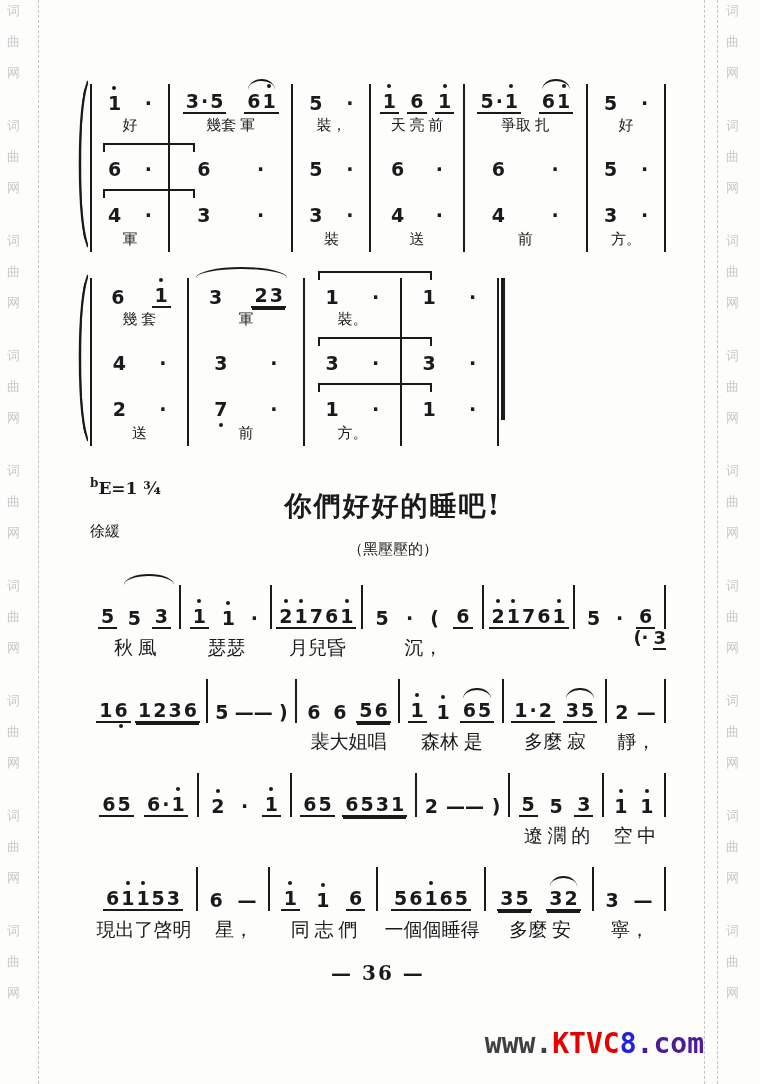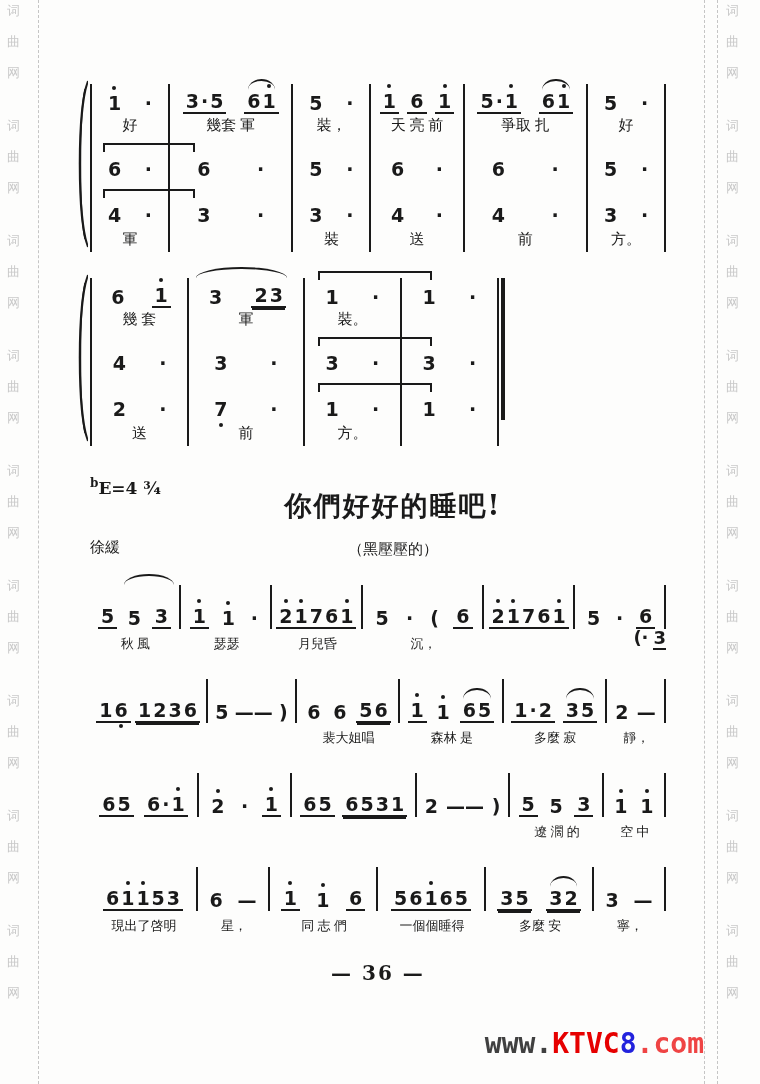--- a/index.html
+++ b/index.html
@@ -42,32 +42,32 @@
   .od.up{top:-6px;}
   .od.dn{bottom:-7px;}
   .slur,.mslur{position:absolute;left:10%;right:10%;top:-11px;height:9px;
        border-top:2px solid #1a1a1a;border-radius:50% 50% 0 0/100% 100% 0 0;}
   .tie{position:absolute;left:14%;width:116%;top:-7px;height:7px;
        border-top:2px solid #1a1a1a;border-left:2px solid #1a1a1a;border-right:2px solid #1a1a1a;z-index:3;}
   
   .title-block{display:grid;grid-template-columns:150px 1fr 120px;margin:30px 0 22px;}
   .key-sig{font-weight:700;font-size:17px;font-family:"DejaVu Serif",serif;}
   .key-sig sup{font-size:12px;}
-  .tempo{margin-top:40px;font-size:15px;font-family:Liberation Sans, sans-serif;}
+  .tempo{margin-top:24px;font-size:15px;font-family:Liberation Sans, sans-serif;}
   .title-center{text-align:center;}
   .song-title{margin:12px;font-size:27px;font-weight:700;font-family:"DejaVu Serif",serif;letter-spacing:2px;}
   .subtitle{margin-top:16px;font-size:15px;font-family:"Liberation Serif",serif;}
   .credits{text-align:right;font-size:15px;line-height:1.5;font-family:"Liberation Serif",serif;padding-top:4px;}
   
   .songlines{position:relative;padding-top:4px;}
   .sl-line{display:flex;margin-bottom:18px;}
   .sl-m{display:flex;flex-direction:column;min-width:0;}
   .sl-notes{display:flex;justify-content:space-around;align-items:flex-end;height:36px;
             padding:8px 4px 0;border-right:2px solid #1a1a1a;position:relative;}
-  .sl-lyric{height:26px;padding-top:6px;font-size:13px;text-align:center;white-space:pre;
+  .sl-lyric{height:26px;padding-top:6px;font-size:19px;text-align:center;white-space:pre;
             font-family:"Liberation Serif",serif;}
   .harmony-cue{position:absolute;right:0;top:46px;font-weight:700;font-size:18px;
                font-family:"DejaVu Sans",sans-serif;}
   .cue-note{border-bottom:2px solid #1a1a1a;margin-left:5px;}
   .pageno{text-align:center;font-weight:700;font-size:20px;letter-spacing:2px;margin-top:4px;
           font-family:"DejaVu Serif",serif;}
   
   .logo{position:absolute;right:56px;bottom:24px;font-family:"DejaVu Sans Mono",monospace;
         font-weight:bold;font-size:28px;letter-spacing:0;cursor:pointer;text-decoration:none;}
 </style>
@@ -492,21 +492,21 @@
                 </div>
               </div>
               <div class="lyr ly2"></div>
             </div>
           </div>
         </div>
       </div>
 
     <div class="title-block">
       <div>
-        <div class="key-sig"><sup>b</sup><span>E=4 ¾</span></div>
+        <div class="key-sig"><sup>b</sup><span>E=1 ¾</span></div>
         <div class="tempo">徐緩</div>
       </div>
       <div class="title-center">
         <h1 class="song-title">你們好好的睡吧!</h1>
         <div class="subtitle">（黑壓壓的）</div>
       </div>
     </div>
 
     <div class="songlines" id="songlines">
       <div class="harmony-cue"><span>(·</span><span class="cue-note">3</span></div>
@@ -842,15 +842,15 @@
               </div>
             </div>
             <div class="sl-lyric">寧，</div>
           </div>
         </div>
       </div>
 
     <div class="pageno">— 36 —</div>
   </div>
 
-  <a class="logo" id="logo"><span style="color: #404040;">www.</span><span style="color: rgb(230, 0, 0);">KTVC</span><span style="color: rgb(34, 34, 221);">8</span><span style="color: #ef4444;">.com</span></a>
+  <a class="logo" id="logo"><span style="color: #404040;">www.</span><span style="color: rgb(230, 0, 0);">KTVC</span><span style="color: rgb(34, 34, 221);">8</span><span style="color: #4c1d95;">.com</span></a>
 
 </div>
 
 </body></html>

